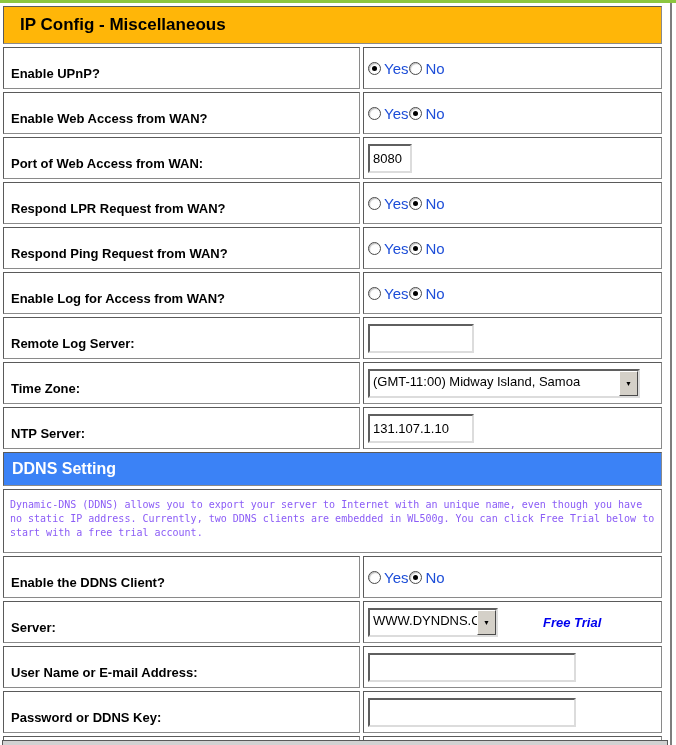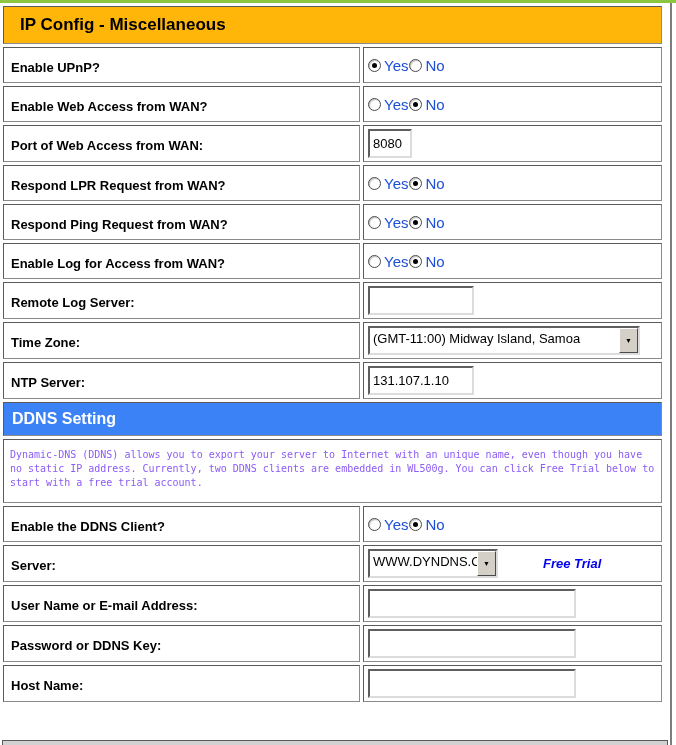--- a/index.html
+++ b/index.html
@@ -18,21 +18,21 @@
   td.bordered {
     border:1px solid #8a8a8a; border-top-color:#5a5a5a; border-left-color:#5a5a5a;
   }
   td.hdr-orange {
     height:36px; font-size:17px; font-weight:bold; color:#000; padding:0 0 0 16px;
   }
   td.hdr-blue {
     height:32px; font-size:16px; font-weight:bold; color:#ffffff; padding:0 0 0 8px;
   }
   td.label {
-    font-weight:bold; font-size:13px; color:#000; padding:4px 4px 0 7px; height:30px;
+    font-weight:bold; font-size:13px; color:#000; padding:10px 4px 0 7px; height:30px;
   }
   td.value { padding:2px 2px 2px 4px; font-size:13px; height:30px; }
   td.desc {
     font-family:"DejaVu Sans Mono", monospace; font-size:10px; font-weight:normal;
     color:#8b5cf6; line-height:1.4; padding:8px 4px 12px 6px;
   }
 
   
   .radios { display:flex; align-items:center; }
   .radio {

